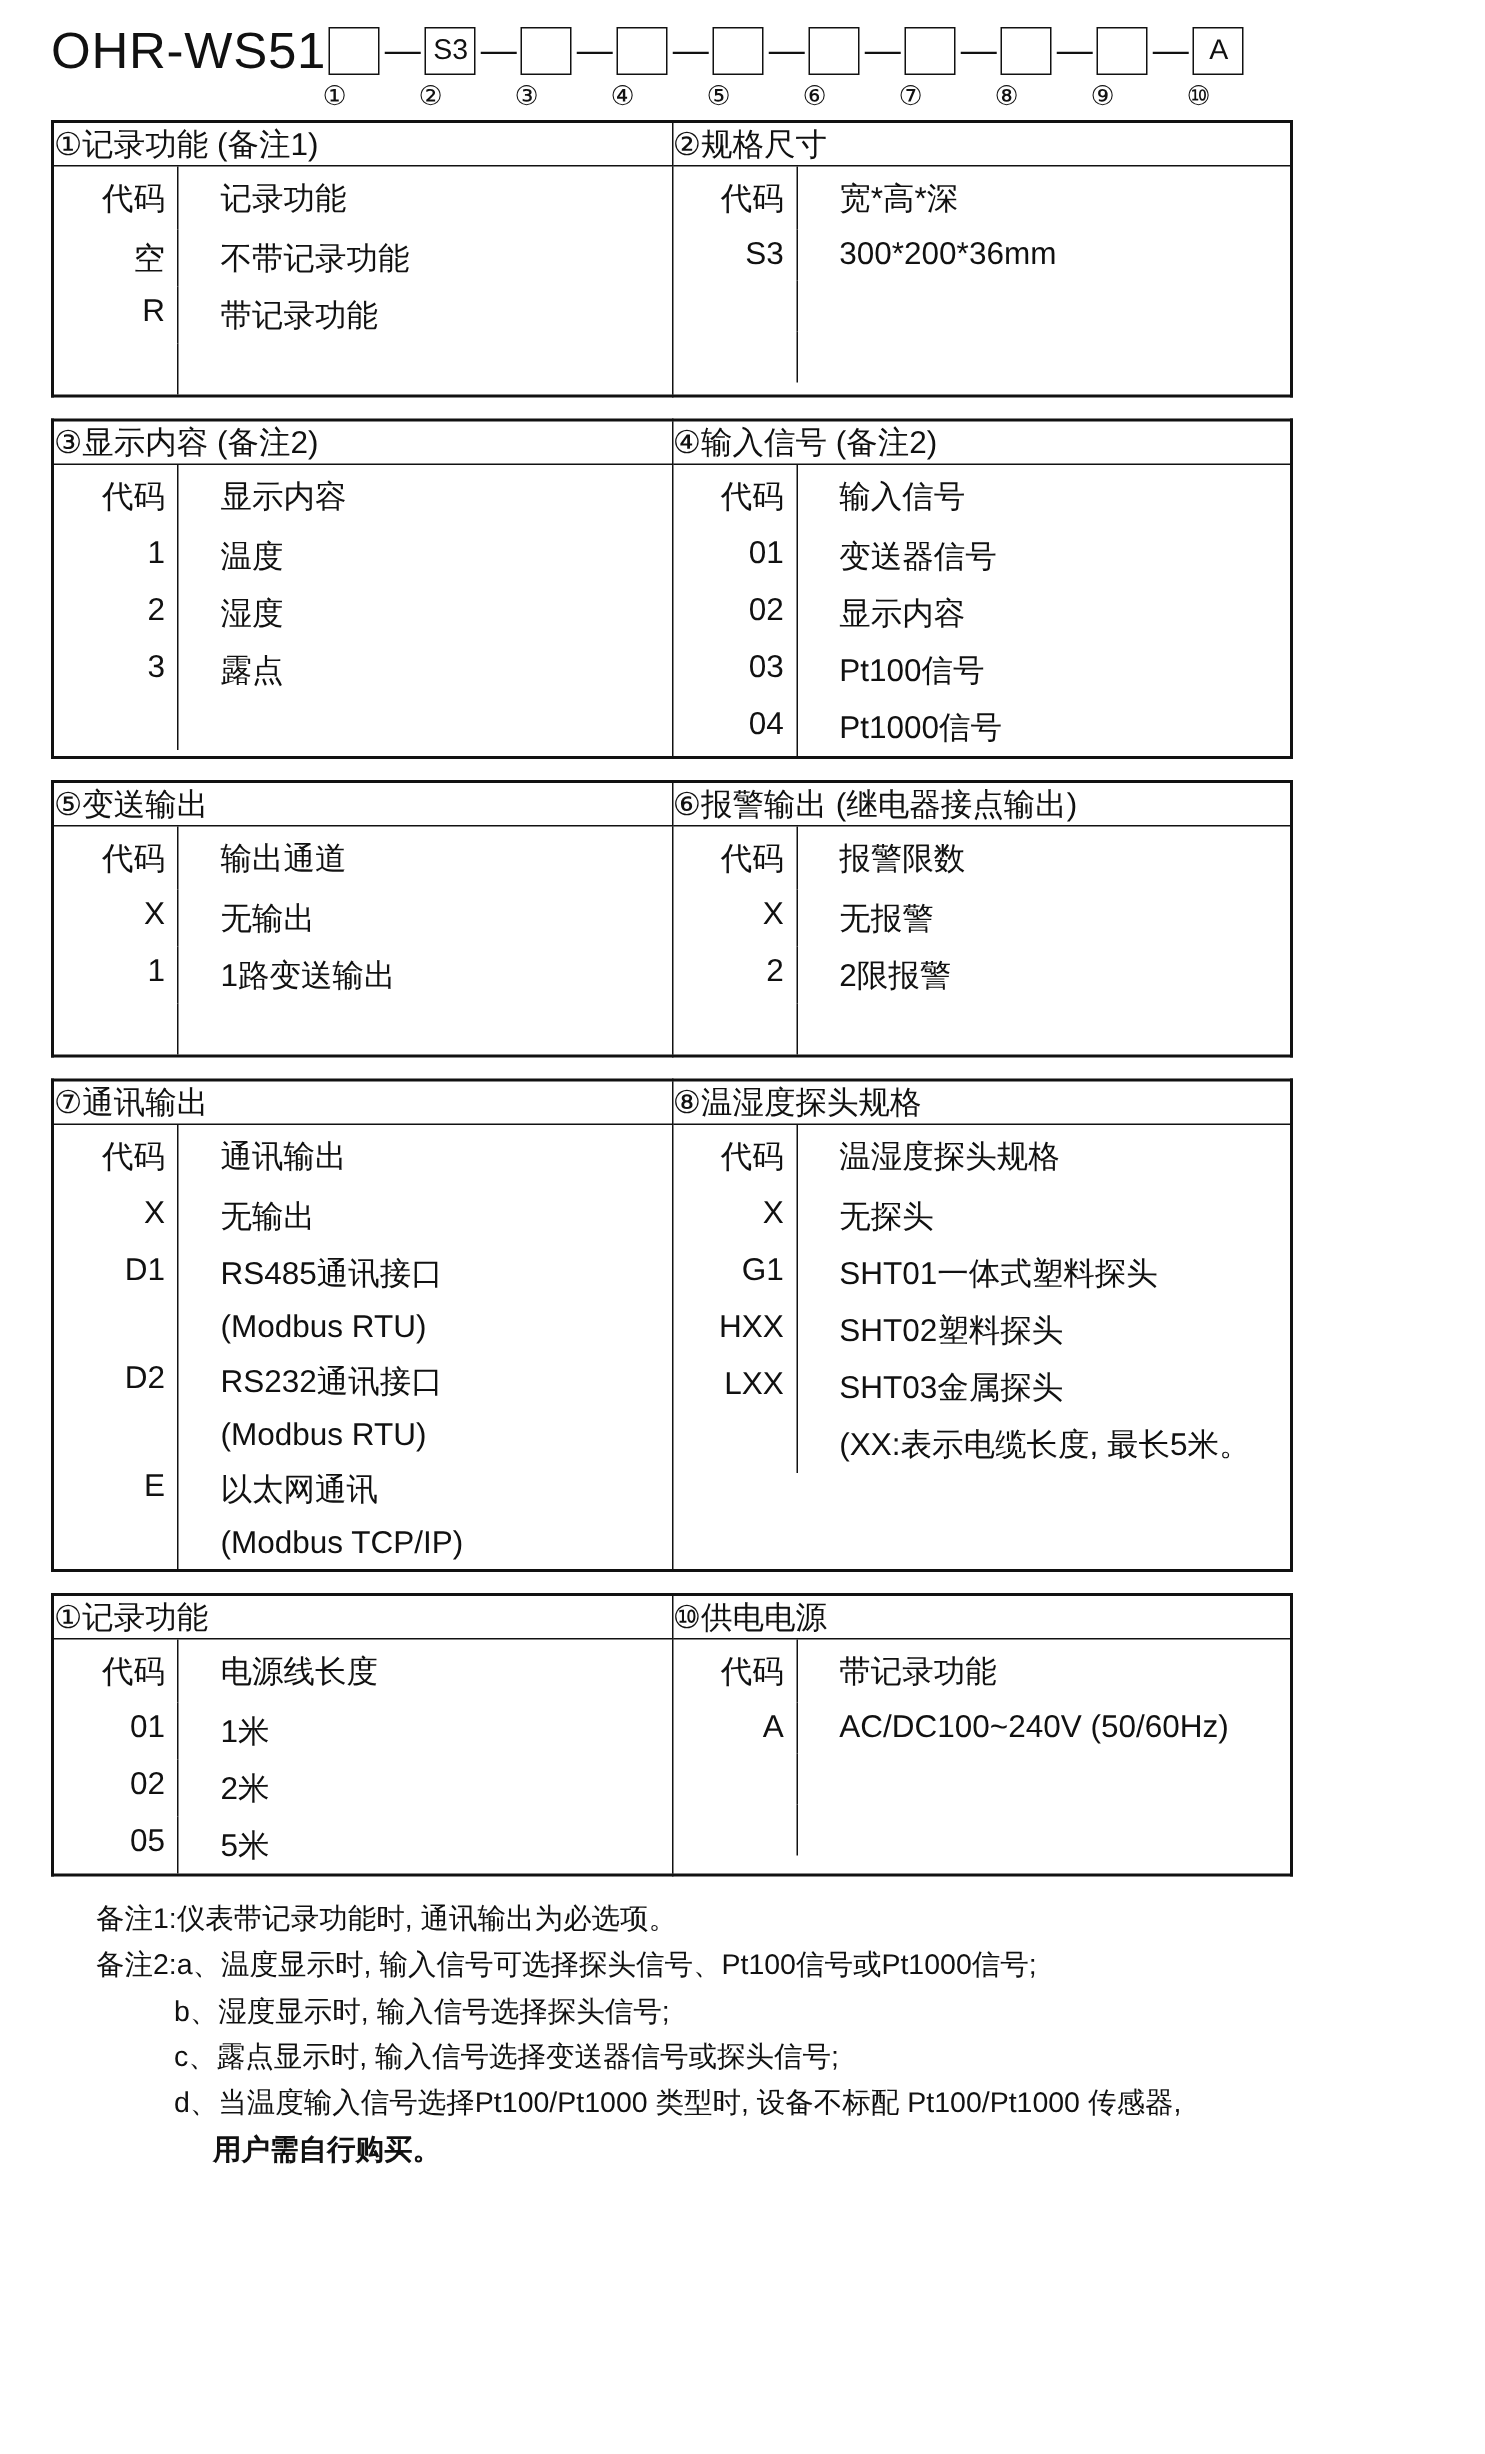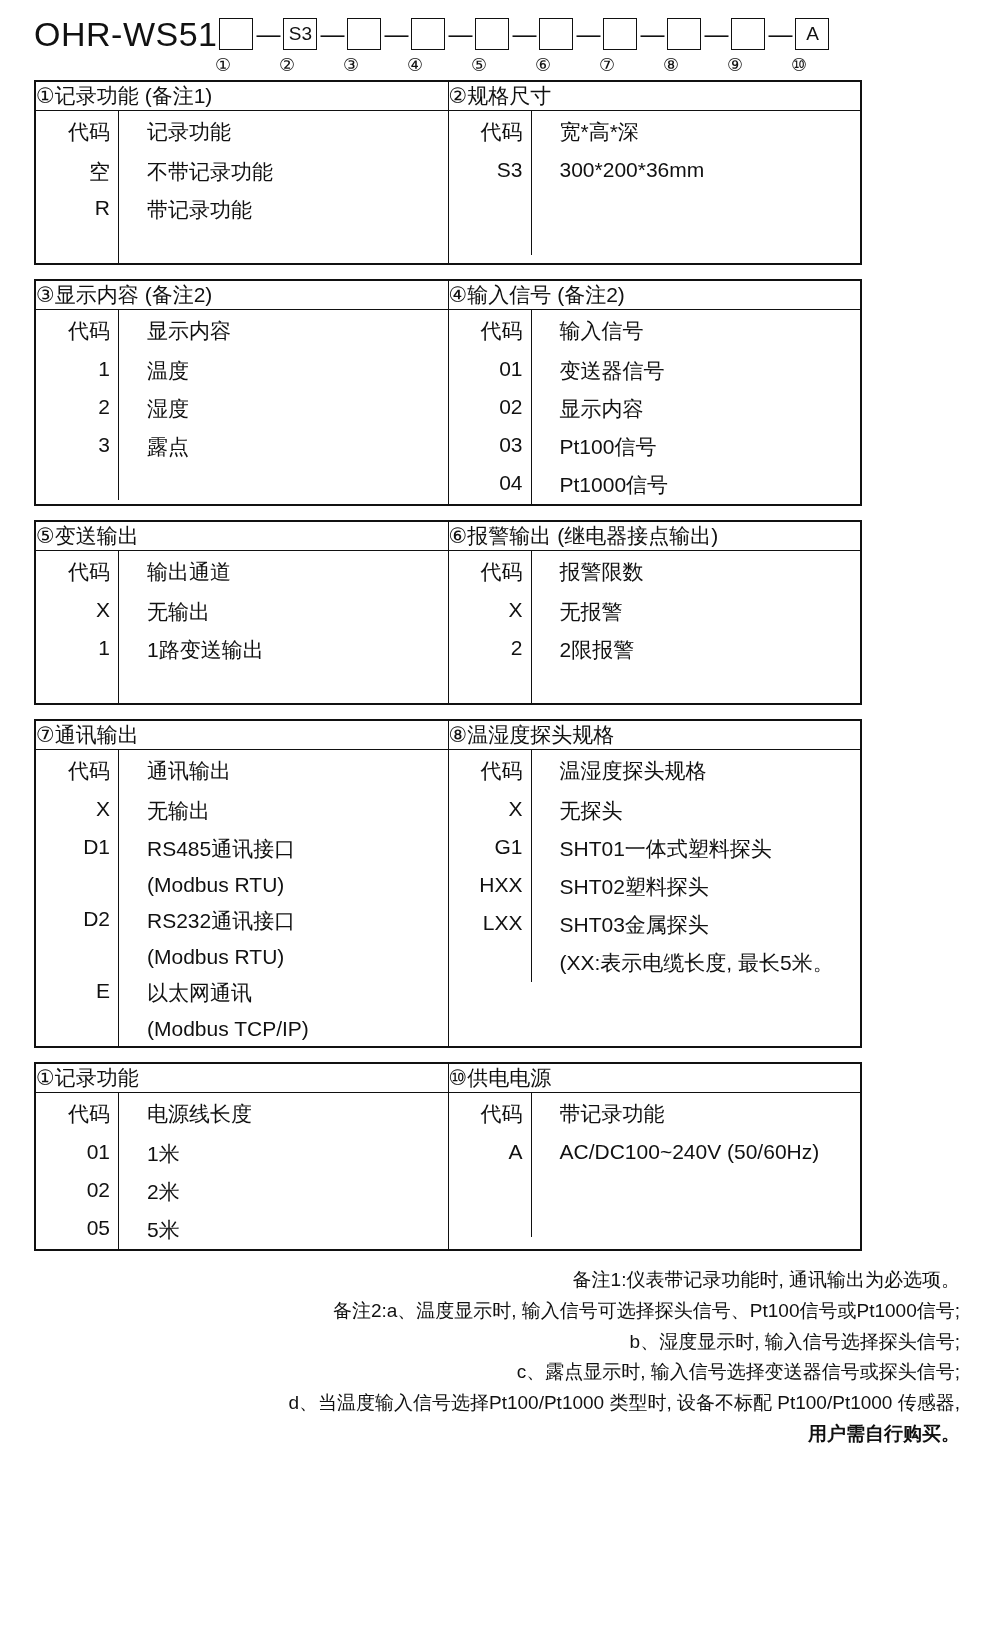--- a/index.html
+++ b/index.html
@@ -122,21 +122,21 @@
 
   
   .gap { height: 14px; }
 
   
   .notes {
     margin: 14px 0 0 34px;
     font-size: 19px;
     line-height: 1.62;
   }
-  .note-line { white-space: nowrap; text-align: right; }
+  .note-line { white-space: nowrap; }
   .note-indent { padding-left: 52px; }
   .note-indent2 { padding-left: 78px; font-weight: bold; }
 </style>
 </head>
 <body>
 
 <div class="page">
 
 
   <div class="model-line">

